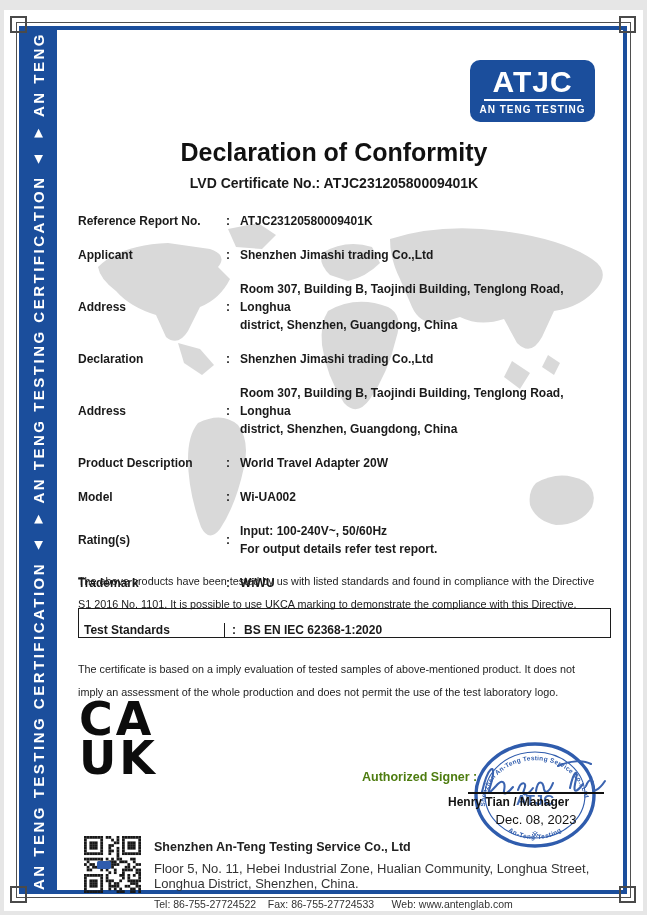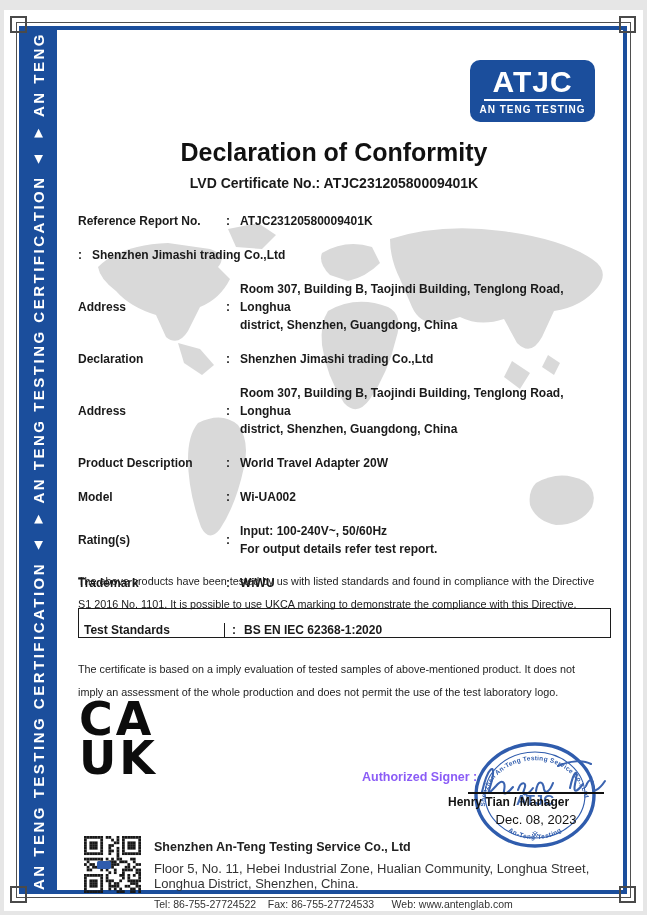--- a/index.html
+++ b/index.html
@@ -36,21 +36,21 @@
   .p2{top:648px;}
   
   .test-box{position:absolute;left:74px;top:598px;width:531px;height:28px;border:1.5px solid #1c1c1c;display:flex;align-items:flex-end;font-size:12px;font-weight:bold;color:#1a1a1a;z-index:2;background:rgba(255,255,255,0.55);}
   .tb-label{width:140px;display:flex;align-items:center;padding-left:5px;border-right:1.5px solid #1c1c1c;}
   .tb-colon{display:flex;align-items:center;padding:0 8px 0 7px;}
   .tb-value{display:flex;align-items:center;}
   
   .ukca{position:absolute;left:75px;top:690px;z-index:2;color:#0c0c0c;font-weight:bold;font-size:46px;line-height:39px;letter-spacing:3px;font-family:"DejaVu Sans","Liberation Sans",sans-serif;}
   
   .signer-area{position:absolute;left:340px;top:726px;width:290px;height:135px;z-index:4;}
-  .signer-label{position:absolute;left:18px;top:34px;font-size:12.5px;font-weight:bold;color:#8b5cf6;}
+  .signer-label{position:absolute;left:18px;top:34px;font-size:12.5px;font-weight:bold;color:#4d7c0f;}
   .stamp{position:absolute;left:125px;top:5px;width:132px;height:112px;}
   .signature{position:absolute;left:128px;top:14px;width:140px;height:55px;}
   .sig-line{position:absolute;left:124px;top:56px;width:136px;border-top:2px solid #101010;}
   .sig-name{position:absolute;left:104px;top:59px;width:176px;text-align:left;font-size:12px;font-weight:bold;color:#121212;}
   .sig-date{position:absolute;left:104px;top:76px;width:176px;text-align:center;font-size:13px;font-weight:normal;color:#121212;}
   
   .footer{position:absolute;left:78px;top:822px;right:28px;height:72px;z-index:2;}
   .qr{position:absolute;left:2px;top:4px;width:57px;height:57px;}
   .footer-text{margin-left:72px;padding-top:8px;}
   .f-company{font-size:12.5px;font-weight:bold;color:#222;line-height:15px;margin-bottom:6px;}
@@ -95,20 +95,21 @@
     <div class="title">Declaration of Conformity</div>
     <div class="cert-line">LVD Certificate No.: ATJC23120580009401K</div>
 
     <div class="fields">
       <div class="f-row">
         <div class="f-label">Reference Report No.</div>
         <div class="f-colon">:</div>
         <div class="f-value">ATJC23120580009401K</div>
       </div>
       <div class="f-row">
+        <div class="f-label">Applicant</div>
         <div class="f-colon">:</div>
         <div class="f-value">Shenzhen Jimashi trading Co.,Ltd</div>
       </div>
       <div class="f-row">
         <div class="f-label">Address</div>
         <div class="f-colon">:</div>
         <div class="f-value">Room 307, Building B, Taojindi Building, Tenglong Road, Longhua
 district, Shenzhen, Guangdong, China</div>
       </div>
       <div class="f-row">

